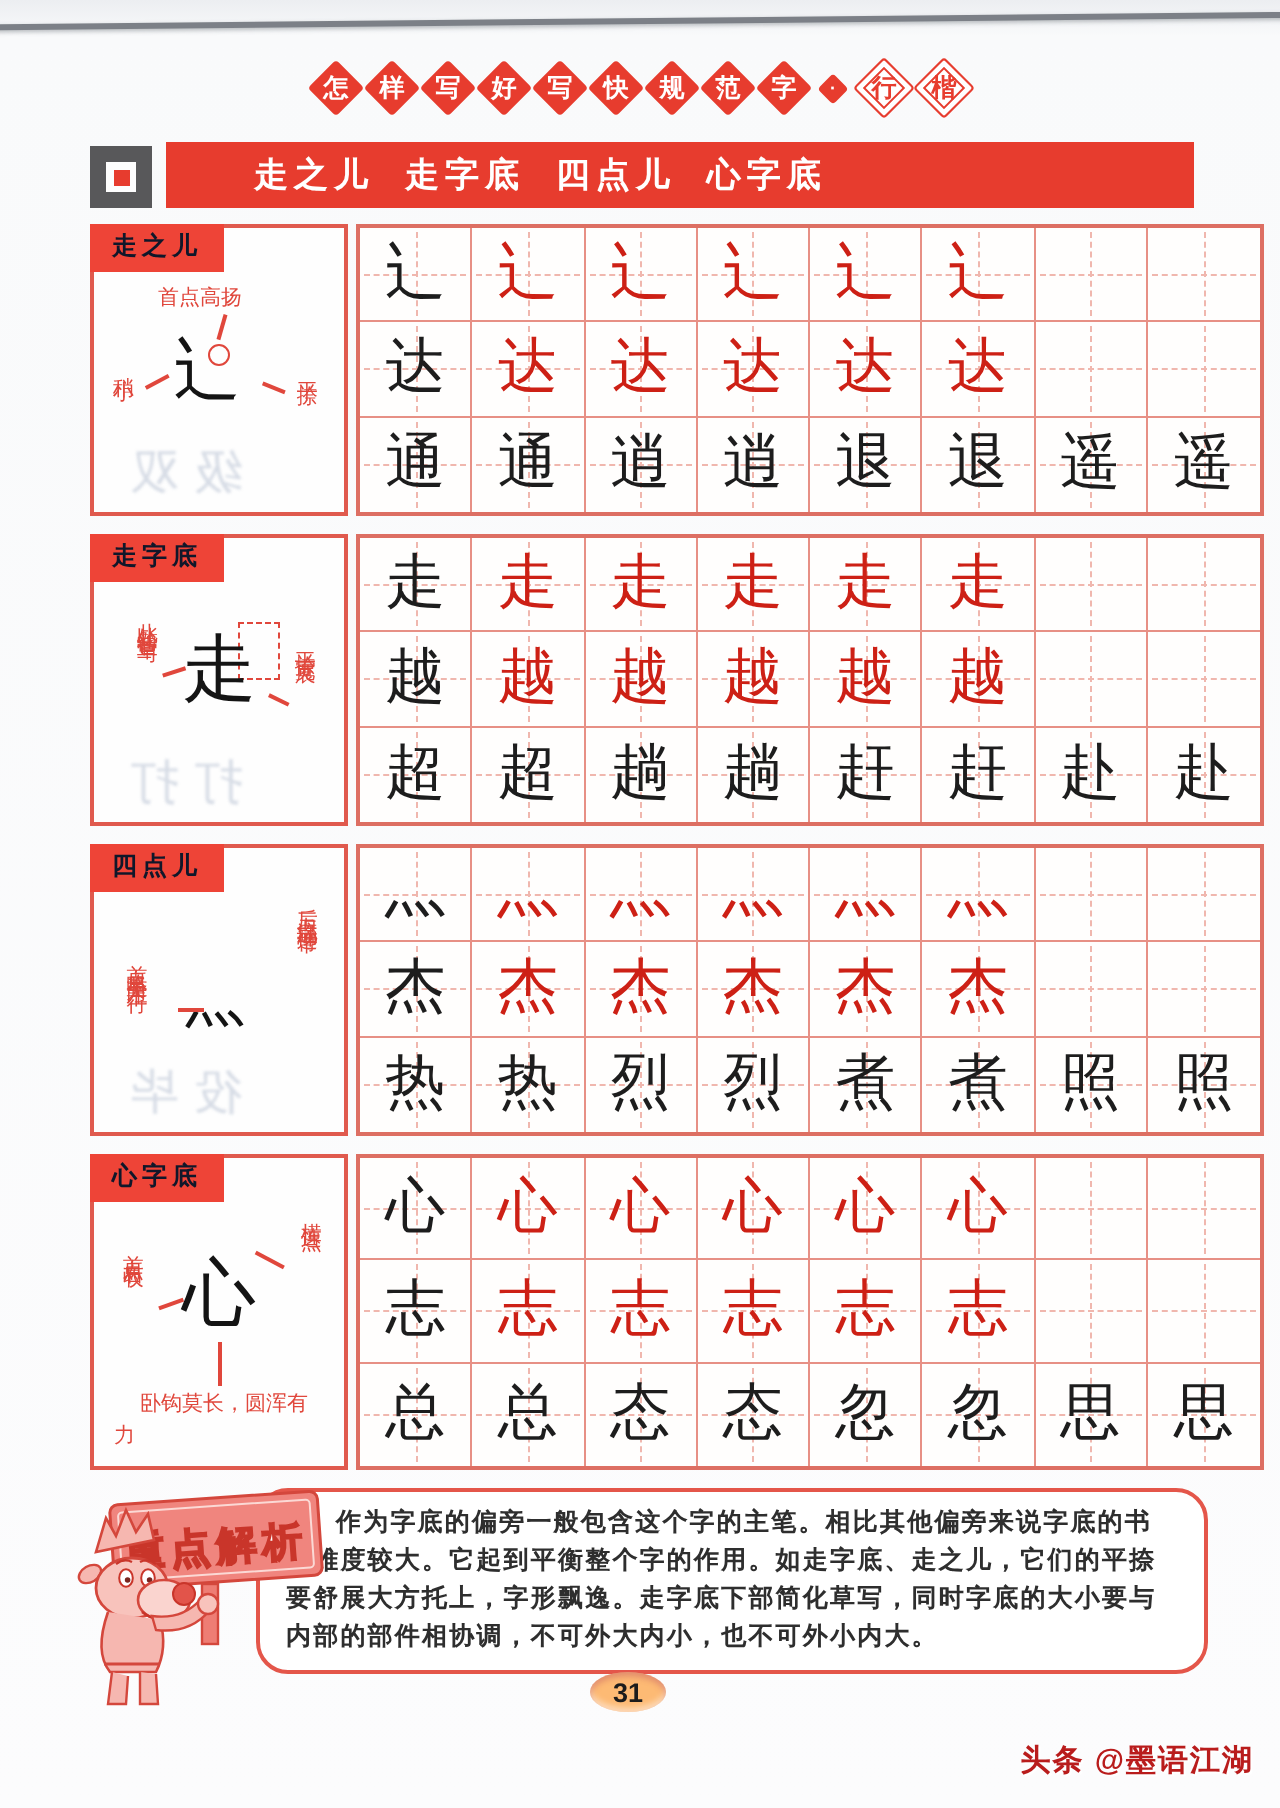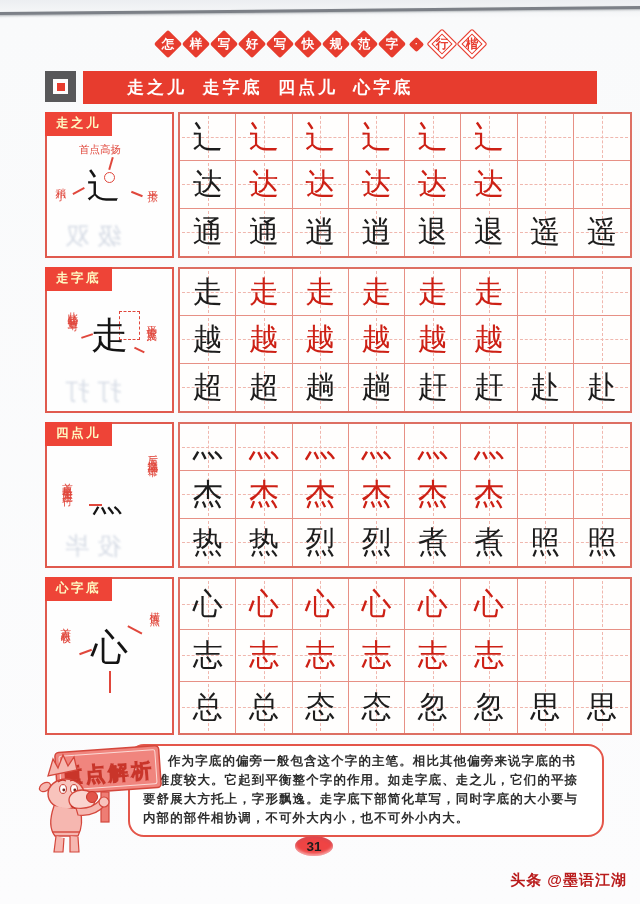--- a/index.html
+++ b/index.html
@@ -10,32 +10,32 @@
             transform:rotate(-0.55deg);box-shadow:0 1px 2px rgba(120,125,132,.5)}
   
   .banner{position:absolute;top:33px;left:0;width:100%;display:flex;justify-content:center;align-items:center;gap:8px}
   .dia{width:20px;height:20px;background:#e73c2e;transform:rotate(45deg);display:flex;align-items:center;justify-content:center;border-radius:2px;flex:none}
   .dia span{transform:rotate(-45deg);color:#fff;font-size:12.5px;font-weight:700;line-height:1}
   .dia.sep{width:11px;height:11px;margin:0 1px}
   .dia.sep span{font-size:9px}
   .dia.outline{background:#fff;border:1.5px solid #e73c2e;box-shadow:inset 0 0 0 2.5px #fff,inset 0 0 0 3.5px #e73c2e}
   .dia.outline span{color:#e73c2e}
   
-  .header{position:absolute;top:71px;left:45px;right:43px;height:33px;display:flex;align-items:flex-start;gap:7px}
+  .header{position:absolute;top:71px;left:45px;right:43px;height:33px;display:flex;align-items:flex-end;gap:7px}
   .corner{width:31px;height:31px;background:#58585a;display:flex;align-items:center;justify-content:center;flex:none}
   .corner .in{width:15px;height:15px;background:#fdfdfd;display:flex;align-items:center;justify-content:center}
   .corner .in .dot{width:8px;height:8px;background:#e73c2e}
   .redbar{flex:1;height:33px;background:#e73c2e;color:#fff;font-size:17px;font-weight:700;
           letter-spacing:3px;line-height:33px;padding-left:44px;white-space:pre}
   
   .content{position:absolute;left:45px;top:112px;width:587px;display:flex;flex-direction:column;gap:9px}
   .section{display:flex;gap:4px;height:146px}
   .section.tall{height:158px}
   .lbox{width:125px;flex:none;border:2px solid #e05a4e;background:#fefefe;position:relative}
-  .tab{position:absolute;top:-2px;left:-2px;background:#ee4437;color:#fef9c3;font-size:12.5px;font-weight:700;
+  .tab{position:absolute;top:-2px;left:-2px;background:#ee4437;color:#0f172a;font-size:12.5px;font-weight:700;
        letter-spacing:2.5px;padding:3px 11px 4px;z-index:3;white-space:nowrap}
   .grid{flex:1;display:grid;grid-template-columns:repeat(8,1fr);grid-template-rows:repeat(3,1fr);
         border:2px solid #dd6f63;background:#fffefd}
   .cell{position:relative;border-right:1px solid #e79085;border-bottom:1px solid #e79085;
         display:flex;align-items:center;justify-content:center;overflow:hidden}
   .cell:nth-child(8n){border-right:none}
   .cell:nth-child(n+17){border-bottom:none}
   .cell::before{content:"";position:absolute;left:50%;top:2px;bottom:2px;border-left:1px dashed #f0b7ae}
   .cell::after{content:"";position:absolute;top:50%;left:2px;right:2px;border-top:1px dashed #f0b7ae}
   .ch{position:relative;z-index:1;font-family:"Liberation Serif","DejaVu Serif",serif;font-size:30px;line-height:1}
@@ -51,21 +51,21 @@
   .circ{position:absolute;width:9px;height:9px;border:1.5px solid #e0473c;border-radius:50%;z-index:2}
   .dbox{position:absolute;border:1px dashed #e0473c;z-index:1}
   .bleed{position:absolute;bottom:4px;left:10px;color:#ccd3df;font-size:24px;letter-spacing:8px;
          transform:scaleX(-1);filter:blur(.8px);opacity:.8;
          font-family:"Liberation Serif","DejaVu Serif",serif;z-index:0;white-space:nowrap}
   
   .analysis-box{position:absolute;left:128px;top:744px;width:446px;border:2px solid #e4564a;border-radius:16px;
                 padding:6px 13px 7px;background:#fff}
   .analysis-text{font-size:12.5px;line-height:1.52;font-weight:600;color:#2e2e2e;text-indent:2em;letter-spacing:1.1px}
   .mascot{position:absolute;left:30px;top:740px;z-index:2}
-  .pageno{position:absolute;left:295px;top:836px;width:38px;height:20px;background:#ef4444;border-radius:50%;
+  .pageno{position:absolute;left:295px;top:836px;width:38px;height:20px;background:#fdba74;border-radius:50%;
           display:flex;align-items:center;justify-content:center;font-size:13.5px;font-weight:700;color:#1c1c1c;
           box-shadow:inset 0 2px 3px rgba(190,80,95,.45),inset 0 -2px 3px rgba(255,255,255,.55)}
   .watermark{position:absolute;right:13px;top:871px;font-size:15px;font-weight:700;color:#b91c1c;
              text-shadow:1px 1px 0 #fff;letter-spacing:1px}
 </style>
 </head>
 <body>
 
 <div class="scanline"></div>
 
@@ -358,20 +358,21 @@
 
   <div class="section tall">
     <div class="lbox">
       <div class="tab">心字底</div>
       <span class="ex" style="left:44px;top:50px;font-size:37px">心</span>
       <span class="ann vert" style="left:12px;top:40px">首点右收</span>
       <span class="ln" style="left:32px;top:72px;width:13px;height:1.5px;transform:rotate(-20deg)"></span>
       <span class="ann vert" style="left:101px;top:24px">横连点</span>
       <span class="ln" style="left:80px;top:50px;width:16px;height:1.5px;transform:rotate(28deg)"></span>
       <span class="ln" style="left:62px;top:92px;width:1.5px;height:22px"></span>
+      <span class="ann wrap" style="left:10px;top:116px;width:98px;text-indent:13px">卧钩莫长，圆浑有力</span>
     </div>
     <div class="grid">
         <div class="cell">
           <span class="ch blk">心</span>
         </div>
         <div class="cell">
           <span class="ch red">心</span>
         </div>
         <div class="cell">
           <span class="ch red">心</span>

